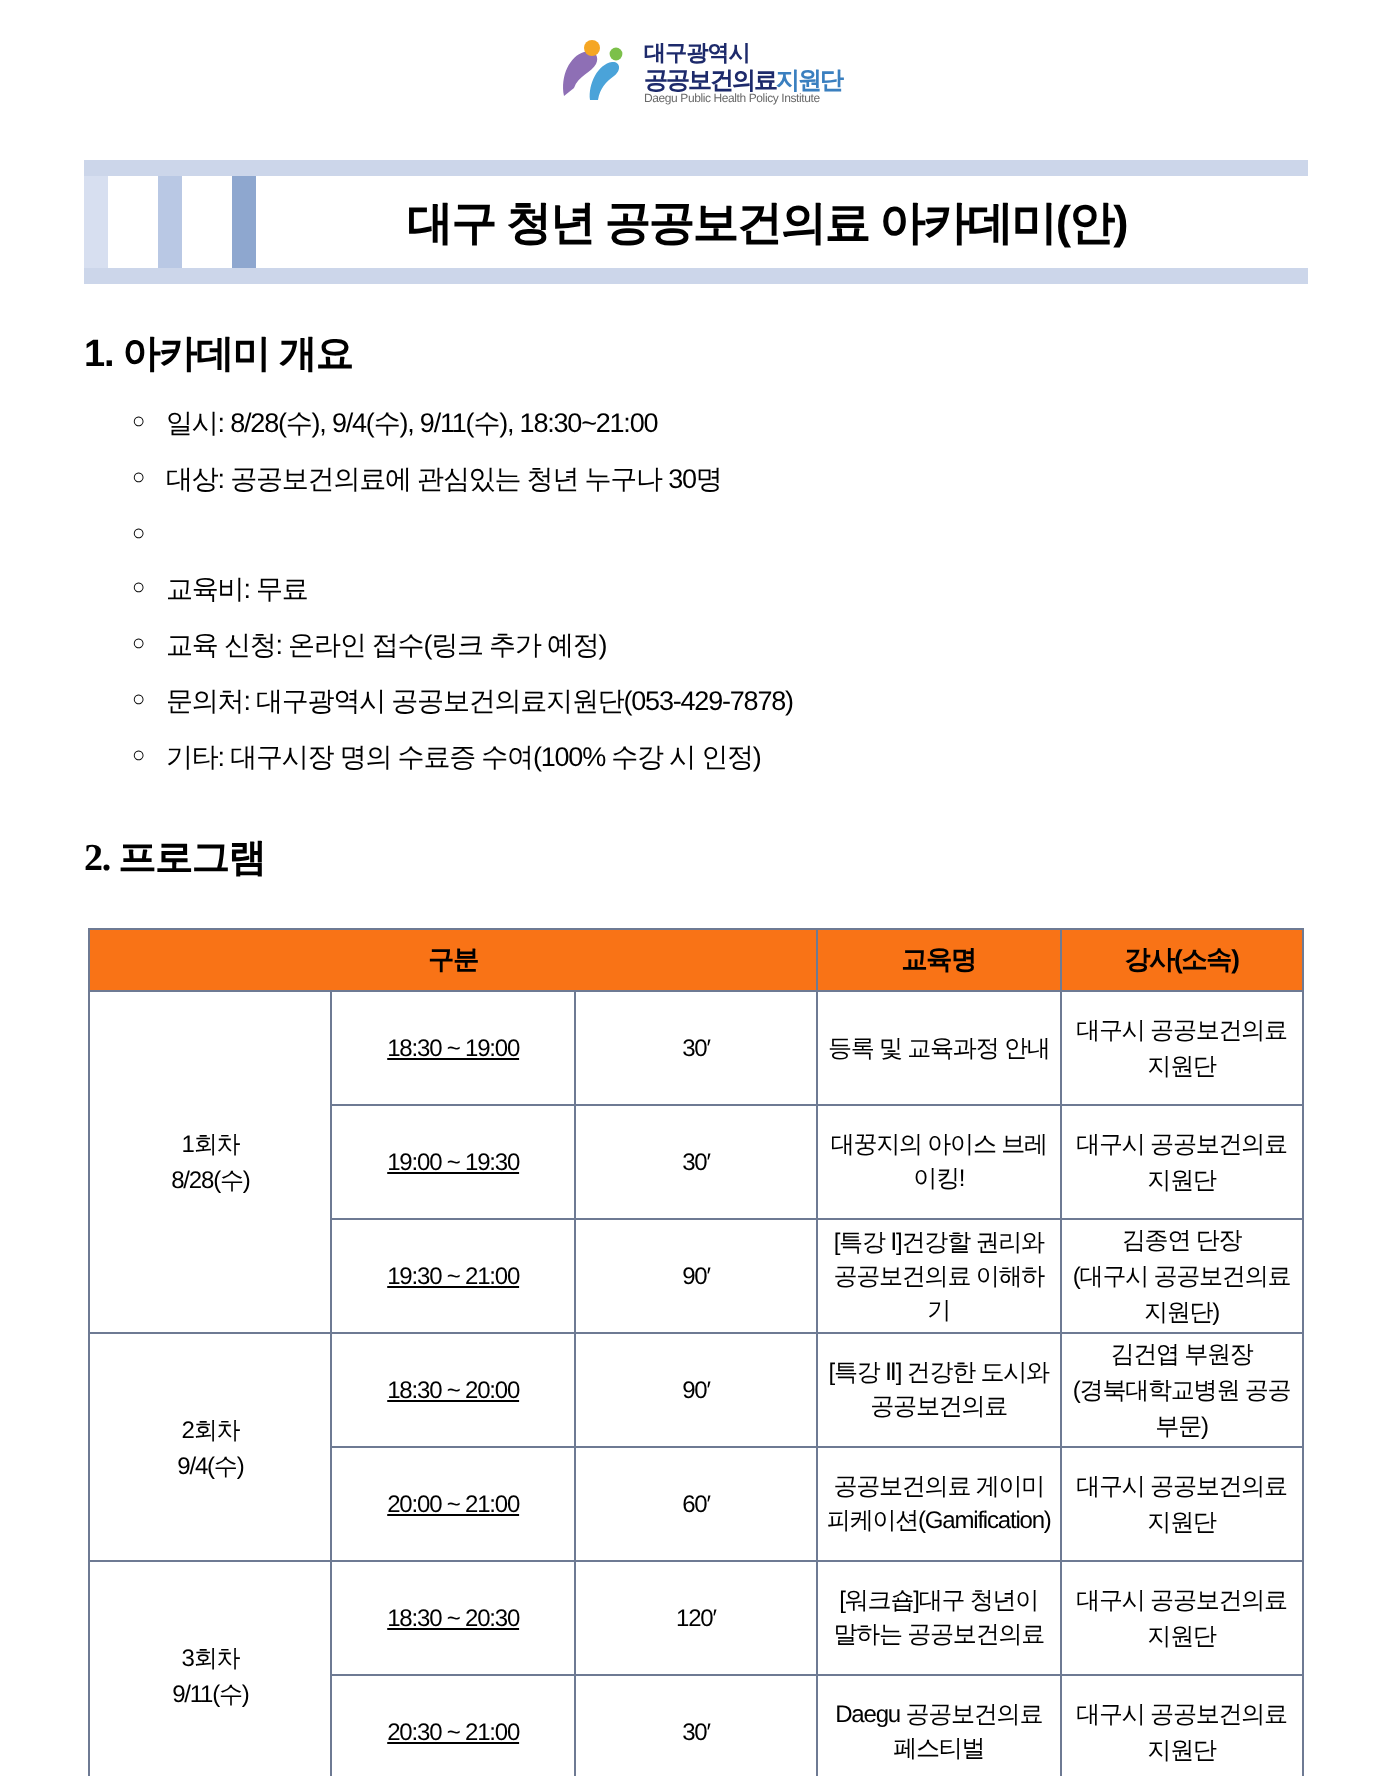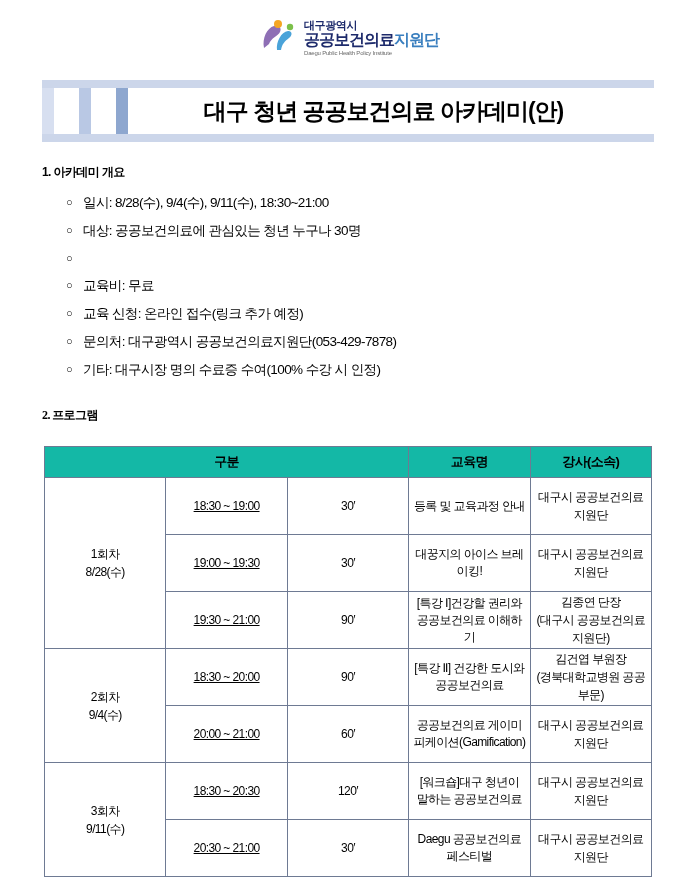--- a/index.html
+++ b/index.html
@@ -44,21 +44,21 @@
   .logo-text {
     line-height: 1.05;
   }
   .logo-line1 {
     font-size: 11px;
     font-weight: bold;
     color: #1d2a6b;
     letter-spacing: -0.4px;
   }
   .logo-line2 {
-    font-size: 16px;
+    font-size: 12px;
     font-weight: bold;
     color: #1d2a6b;
     letter-spacing: -1px;
   }
   .logo-line2 .accent {
     color: #3a7fbf;
   }
   .logo-line3 {
     font-size: 6px;
     color: #6a6a6a;
@@ -105,21 +105,21 @@
     text-align: center;
     font-size: 23px;
     font-weight: bold;
     letter-spacing: -1px;
     color: #000;
     padding-right: 40px;
   }
 
   
   .section-heading {
-    font-size: 12px;
+    font-size: 19px;
     font-weight: bold;
     letter-spacing: -0.6px;
     margin-top: 22px;
     margin-bottom: 8px;
     padding-left: 2px;
   }
   .bullet-list {
     list-style: none;
     margin: 0;
     padding: 0 0 0 26px;
@@ -157,21 +157,21 @@
   table.program th,
   table.program td {
     border: 1px solid #6e7a93;
     font-size: 12px;
     letter-spacing: -0.6px;
     text-align: center;
     vertical-align: middle;
     padding: 0 4px;
   }
   table.program thead th {
-    background: #14b8a6;
+    background: #f97316;
     height: 30px;
     font-weight: bold;
     font-size: 13px;
   }
   td.session {
     width: 70px;
     font-size: 12.5px;
     line-height: 1.5;
   }
   td.time {

